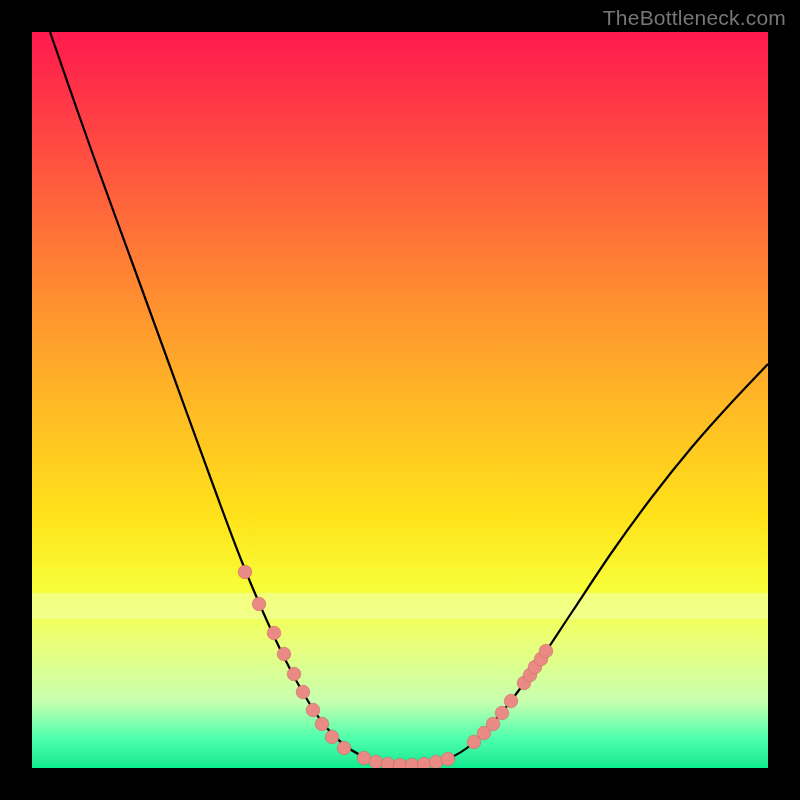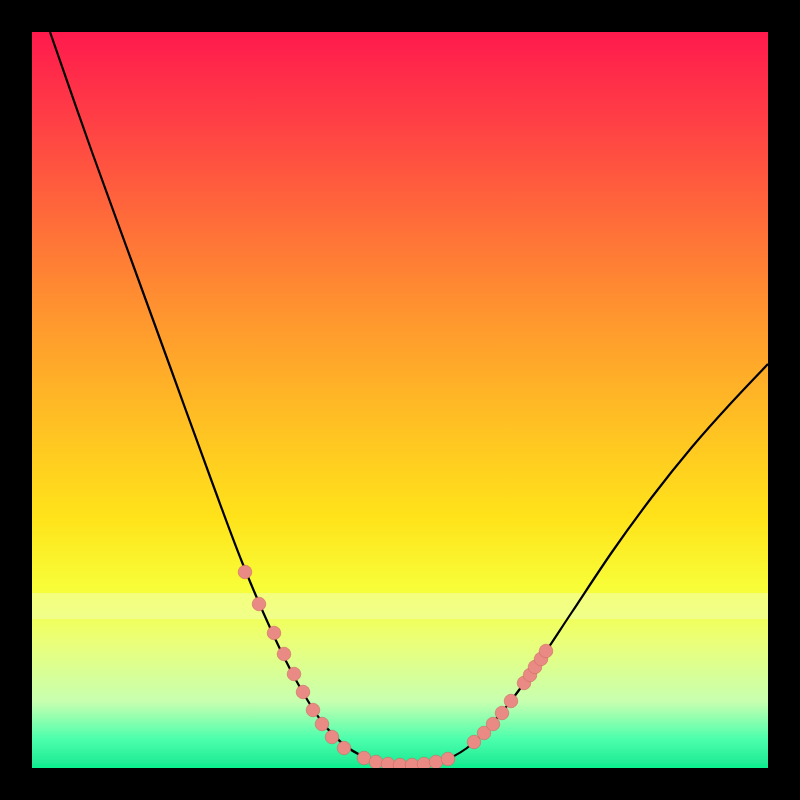--- a/index.html
+++ b/index.html
@@ -50,20 +50,21 @@
     color: #777;
     font-size: 21px;
     letter-spacing: 0.2px;
     font-weight: 500;
   }
 </style>
 </head>
 <body>
 
 <div class="frame">
+  <div class="watermark">TheBottleneck.com</div>
 
   <div class="plot-area">
     <svg class="svg-layer" viewBox="0 0 736 736">
       <rect id="glow-band" x="0" width="736" height="26" fill="#f0ffb0" opacity="0.55" y="561"></rect>
       <rect id="green-flash" x="0" width="736" height="4" fill="#10f090" opacity="0.9" y="732"></rect>
       <path id="curve" fill="none" stroke="#000000" stroke-width="2.2" d="M 18 0 C 25.0 20.0, 46.3 81.7, 60 120 C 73.7 158.3, 86.7 193.3, 100 230 C 113.3 266.7, 126.7 303.3, 140 340 C 153.3 376.7, 168.3 418.3, 180 450 C 191.7 481.7, 200.0 505.0, 210 530 C 220.0 555.0, 230.8 580.0, 240 600 C 249.2 620.0, 256.7 635.0, 265 650 C 273.3 665.0, 281.7 679.2, 290 690 C 298.3 700.8, 306.7 708.7, 315 715 C 323.3 721.3, 332.5 725.2, 340 728 C 347.5 730.8, 353.7 731.2, 360 732 C 366.3 732.8, 372.0 733.0, 378 733 C 384.0 733.0, 390.0 732.8, 396 732 C 402.0 731.2, 406.7 731.3, 414 728 C 421.3 724.7, 430.7 720.0, 440 712 C 449.3 704.0, 460.0 692.0, 470 680 C 480.0 668.0, 488.3 656.7, 500 640 C 511.7 623.3, 526.7 600.0, 540 580 C 553.3 560.0, 566.7 539.2, 580 520 C 593.3 500.8, 606.7 482.5, 620 465 C 633.3 447.5, 646.7 430.8, 660 415 C 673.3 399.2, 687.3 383.8, 700 370 C 712.7 356.2, 730.0 338.3, 736 332"></path>
       <g id="pts">
           <circle cx="213" cy="540" r="6.8" fill="#e98b84" stroke="#cf6a63" stroke-width="0.6"></circle>
           <circle cx="227" cy="572" r="6.8" fill="#e98b84" stroke="#cf6a63" stroke-width="0.6"></circle>
           <circle cx="242" cy="601" r="6.8" fill="#e98b84" stroke="#cf6a63" stroke-width="0.6"></circle>

